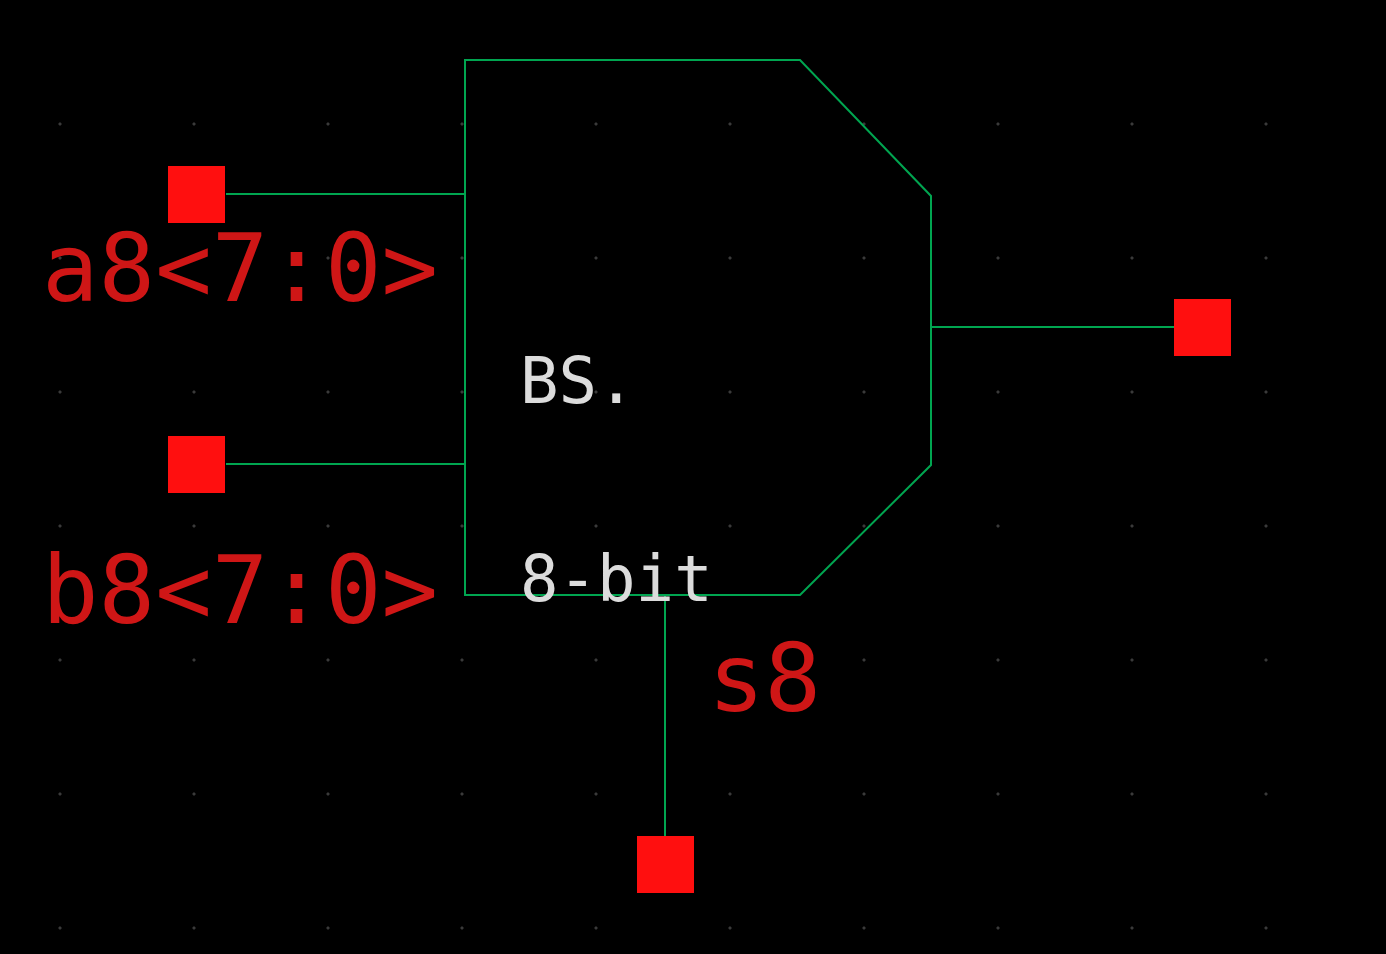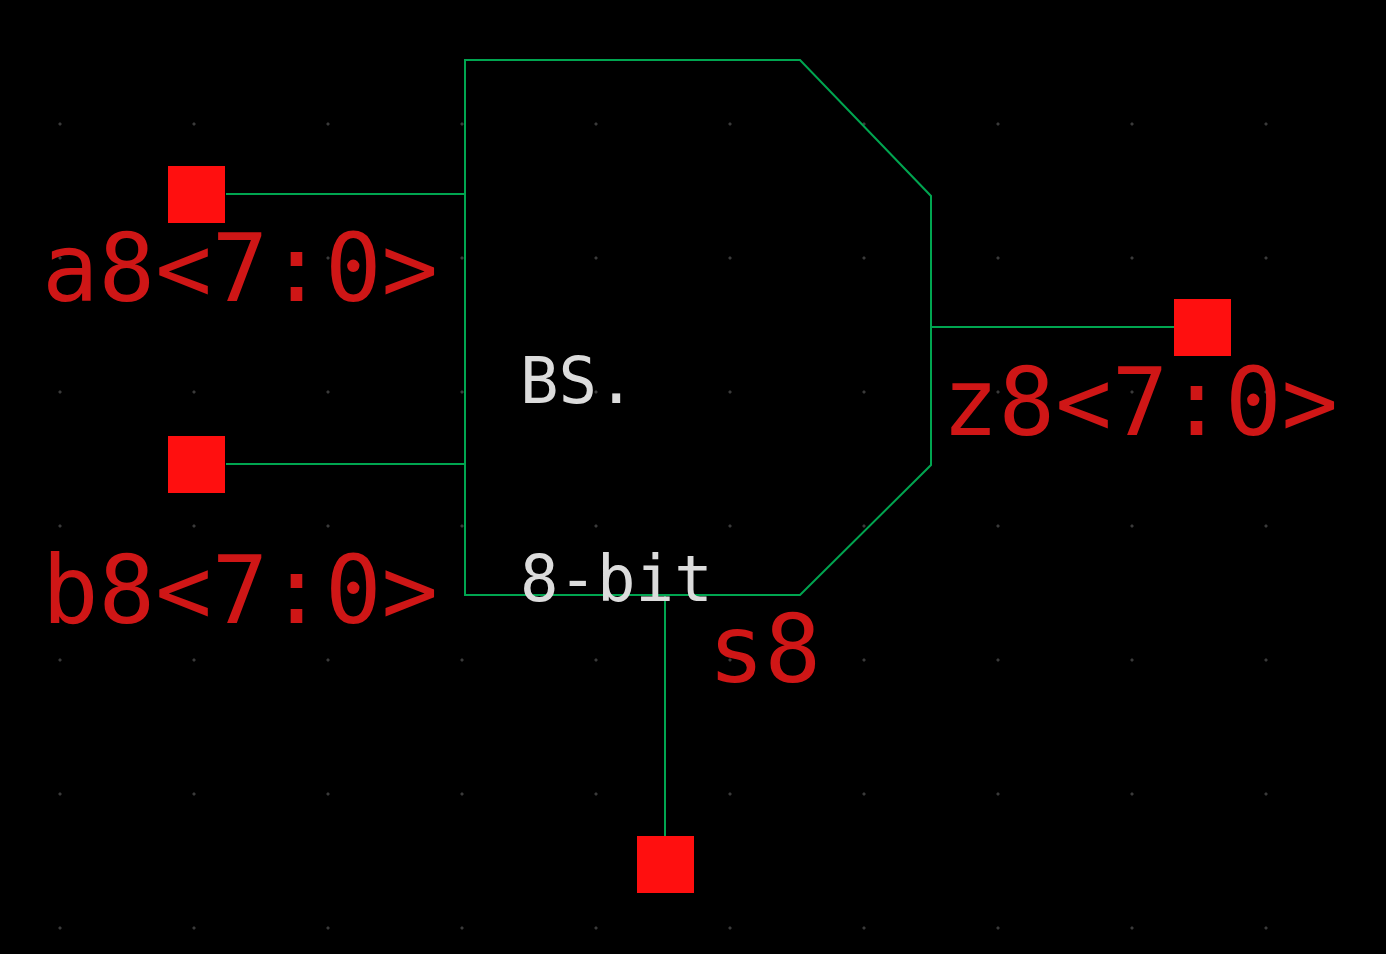--- a/index.html
+++ b/index.html
@@ -66,21 +66,20 @@
     <line x1="665" y1="595" x2="665" y2="838" stroke="#00a550" stroke-width="2"></line>
   </svg>
 
   <div class="pin" style="left:168px; top:166px;"></div>
   <div class="pin" style="left:168px; top:436px;"></div>
   <div class="pin" style="left:1174px; top:299px;"></div>
   <div class="pin" style="left:637px; top:836px;"></div>
 
   <div class="net-label" style="left:42px; top:222px;">a8&lt;7:0&gt;</div>
   <div class="net-label" style="left:42px; top:544px;">b8&lt;7:0&gt;</div>
-  <div class="net-label" style="left:942px; top:356px;">z8&lt;7:0&gt;</div>
-  <div class="net-label" style="left:708px; top:603px;">s8</div>
+  <div class="net-label" style="left:708px; top:632px;">s8</div>
 
   <div class="symbol-text">
     <span class="line">BS.</span>
     <span class="line">8-bit</span>
   </div>
 
 </div>
 
 </body></html>

